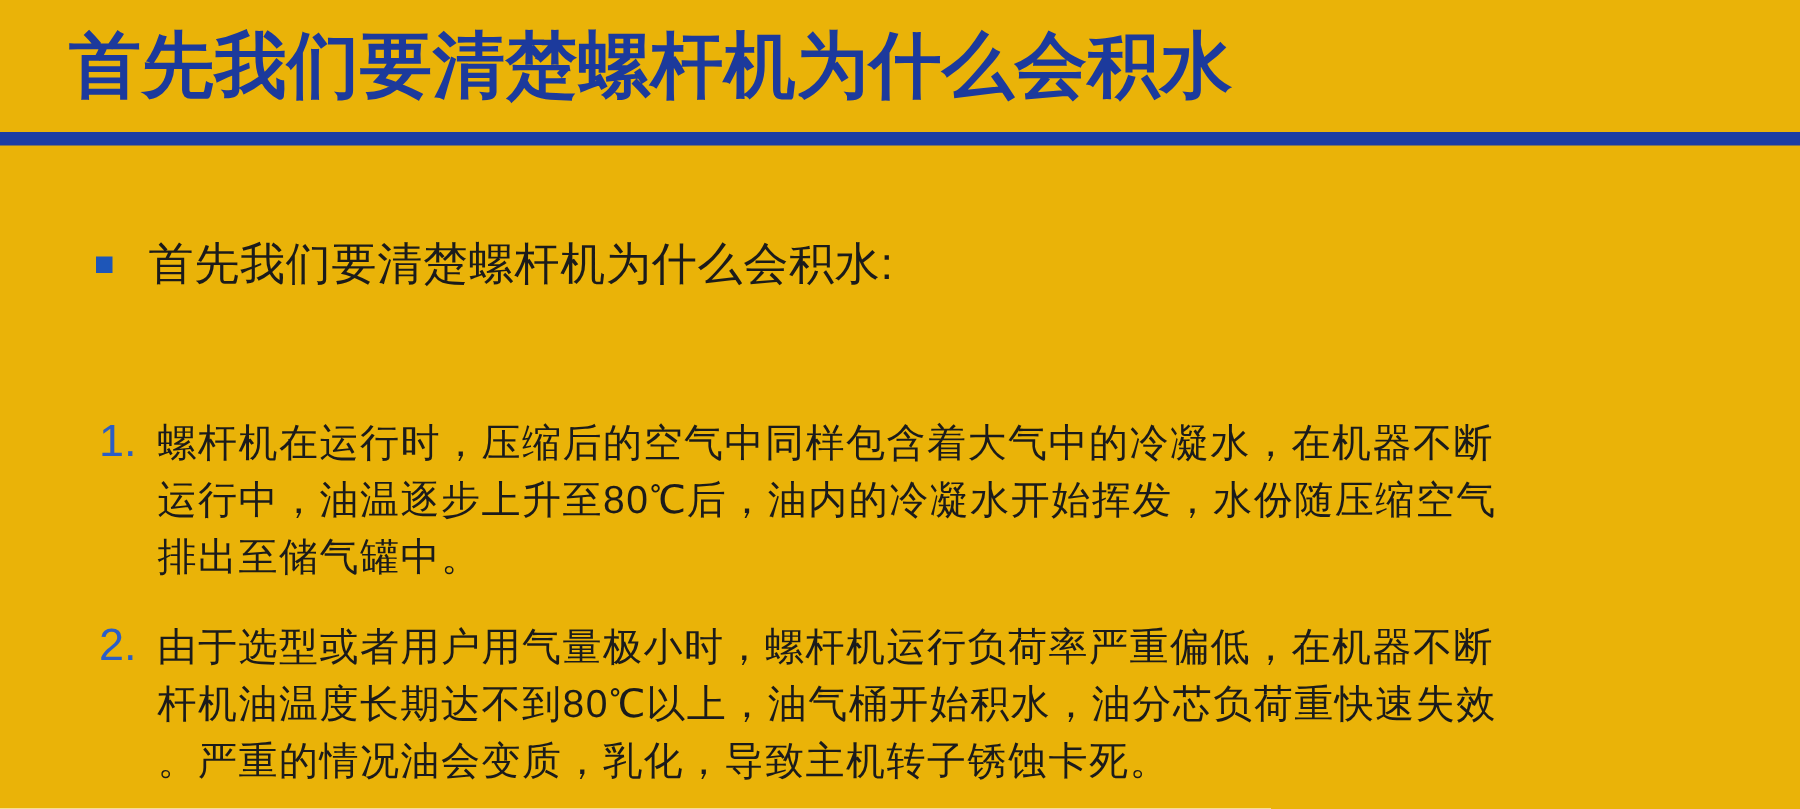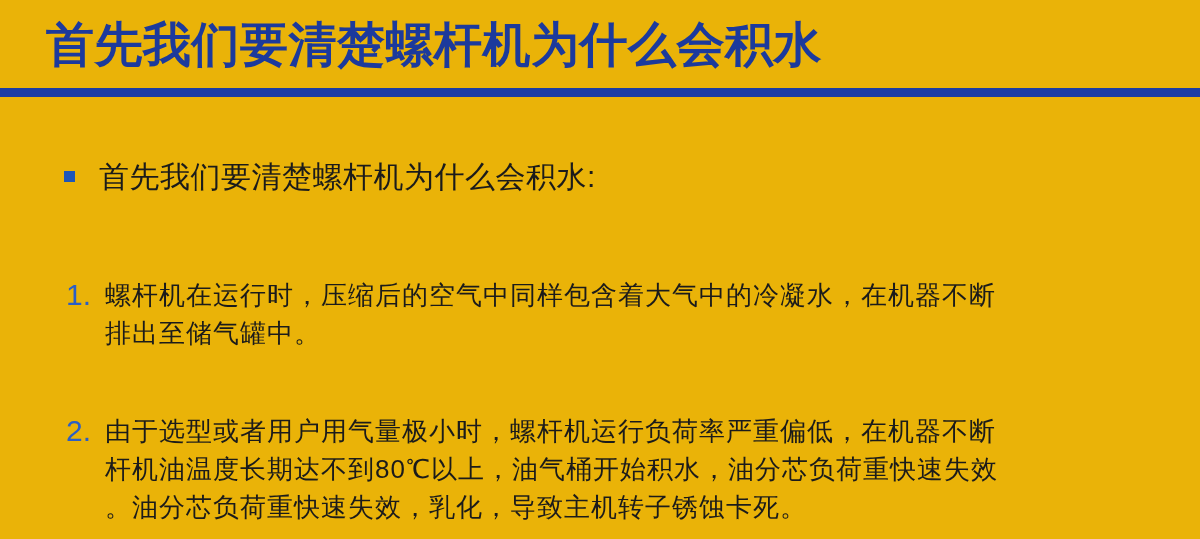--- a/index.html
+++ b/index.html
@@ -100,26 +100,27 @@
 
   <div class="intro-row">
     <span class="intro-bullet"></span>
     <span class="intro-text">首先我们要清楚螺杆机为什么会积水:</span>
   </div>
 
   <div class="point point-1">
     <span class="point-number">1.</span>
     <div class="point-lines">
       <div class="point-line">螺杆机在运行时，压缩后的空气中同样包含着大气中的冷凝水，在机器不断</div>
+      <div class="point-line">运行中，油温逐步上升至80℃后，油内的冷凝水开始挥发，水份随压缩空气</div>
       <div class="point-line">排出至储气罐中。</div>
     </div>
   </div>
 
   <div class="point point-2">
     <span class="point-number">2.</span>
     <div class="point-lines">
       <div class="point-line">由于选型或者用户用气量极小时，螺杆机运行负荷率严重偏低，在机器不断</div>
       <div class="point-line">杆机油温度长期达不到80℃以上，油气桶开始积水，油分芯负荷重快速失效</div>
-      <div class="point-line">。油分芯负荷重快速失效，乳化，导致主机转子锈蚀卡死。</div>
+      <div class="point-line">。严重的情况油会变质，乳化，导致主机转子锈蚀卡死。</div>
     </div>
   </div>
 
 </div>
 
 </body></html>

